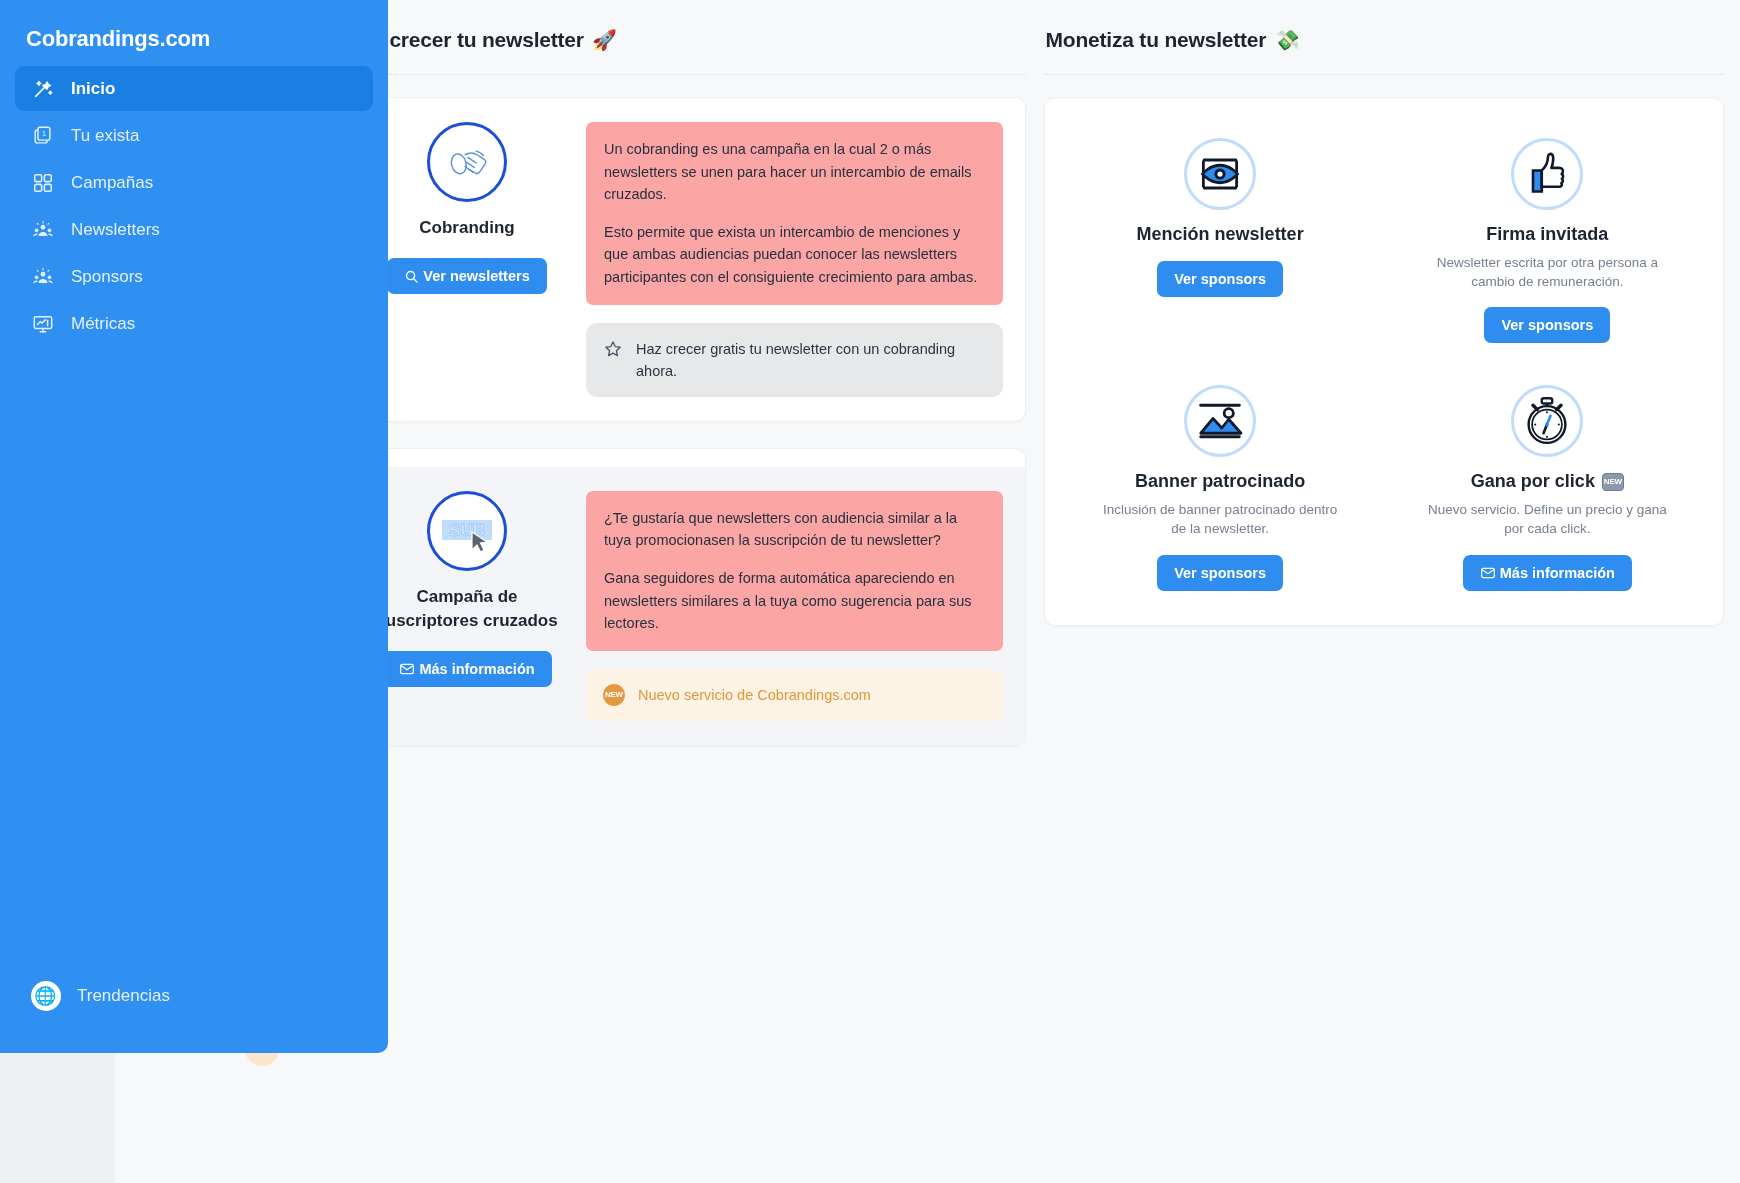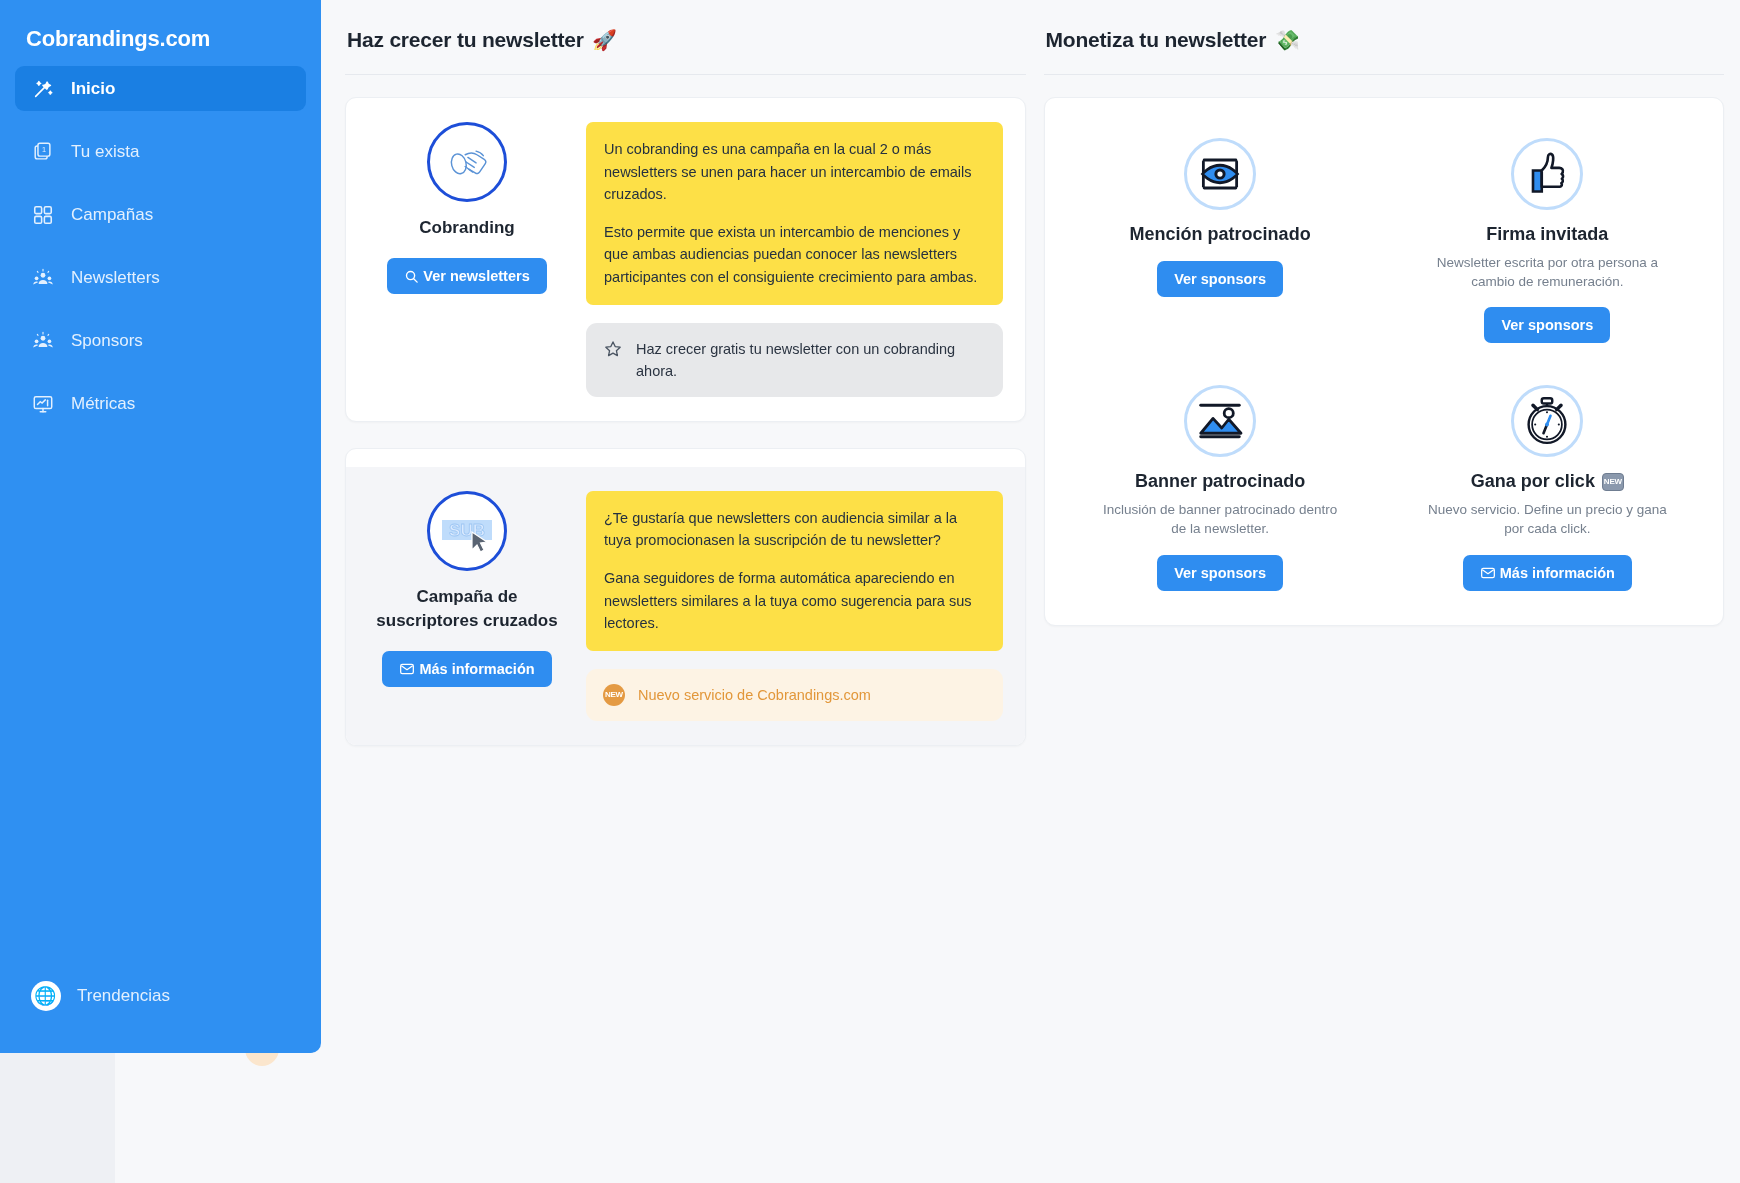--- a/index.html
+++ b/index.html
@@ -16,21 +16,21 @@
     background: #f7f8fa;
     color: #1f2937;
     position: relative;
   }
 
   
   .sidebar {
     position: absolute;
     left: 0;
     top: 0;
-    width: 321px;
+    width: 388px;
     height: 1053px;
     background: #2f90f2;
     border-radius: 0 0 10px 0;
     padding: 0;
     display: flex;
     flex-direction: column;
     z-index: 5;
   }
 
   .brand {
@@ -38,21 +38,21 @@
     font-size: 22px;
     font-weight: bold;
     letter-spacing: -0.2px;
     padding: 26px 0 14px 26px;
   }
 
   .nav {
     padding: 0 15px;
     display: flex;
     flex-direction: column;
-    gap: 18px;
+    gap: 2px;
   }
 
   .nav-item {
     display: flex;
     align-items: center;
     gap: 16px;
     height: 45px;
     padding: 0 16px;
     border-radius: 9px;
     color: #e3f0fe;
@@ -284,21 +284,21 @@
 
   .grow-right {
     flex: 1 1 auto;
     display: flex;
     flex-direction: column;
     gap: 18px;
     min-width: 0;
   }
 
   .info-box {
-    background: #fde047;
+    background: #fca5a5;
     border-radius: 7px;
     padding: 16px 18px;
     font-size: 14.5px;
     line-height: 1.56;
     color: #25313f;
   }
 
   .info-box p + p { margin-top: 15px; }
 
   .note-box {
@@ -643,21 +643,21 @@
               <path d="M14 16 h36" stroke="#111827" stroke-width="3.4" stroke-linecap="round"></path>
               <path d="M14 48 h36" stroke="#111827" stroke-width="3.4" stroke-linecap="round"></path>
               <path d="M13 18 v28" stroke="#111827" stroke-width="3.2" stroke-linecap="round"></path>
               <path d="M51 18 v28" stroke="#111827" stroke-width="3.2" stroke-linecap="round"></path>
               <path d="M32 22 C 44 22 52 32 52 32 C 52 32 44 42 32 42 C 20 42 12 32 12 32 C 12 32 20 22 32 22 Z" fill="#2f8df0" stroke="#111827" stroke-width="3.2"></path>
               <circle cx="32" cy="32" r="6.4" fill="#111827"></circle>
               <circle cx="32" cy="32" r="3" fill="#ffffff"></circle>
             </svg>
           </div>
           <div class="monet-title">
-            <span>Mención patrocinado</span>
+            <span>Mención newsletter</span>
           </div>
           <button class="btn monet-btn">
             <span>Ver sponsors</span>
           </button>
         </div>
 
         <div class="monet-tile">
           <div class="monet-thumb">
             <svg width="56" height="56" viewBox="0 0 64 64" fill="none">
               <path d="M16 28 h10 v24 h-10 z" fill="#2f8df0" stroke="#111827" stroke-width="3"></path>

